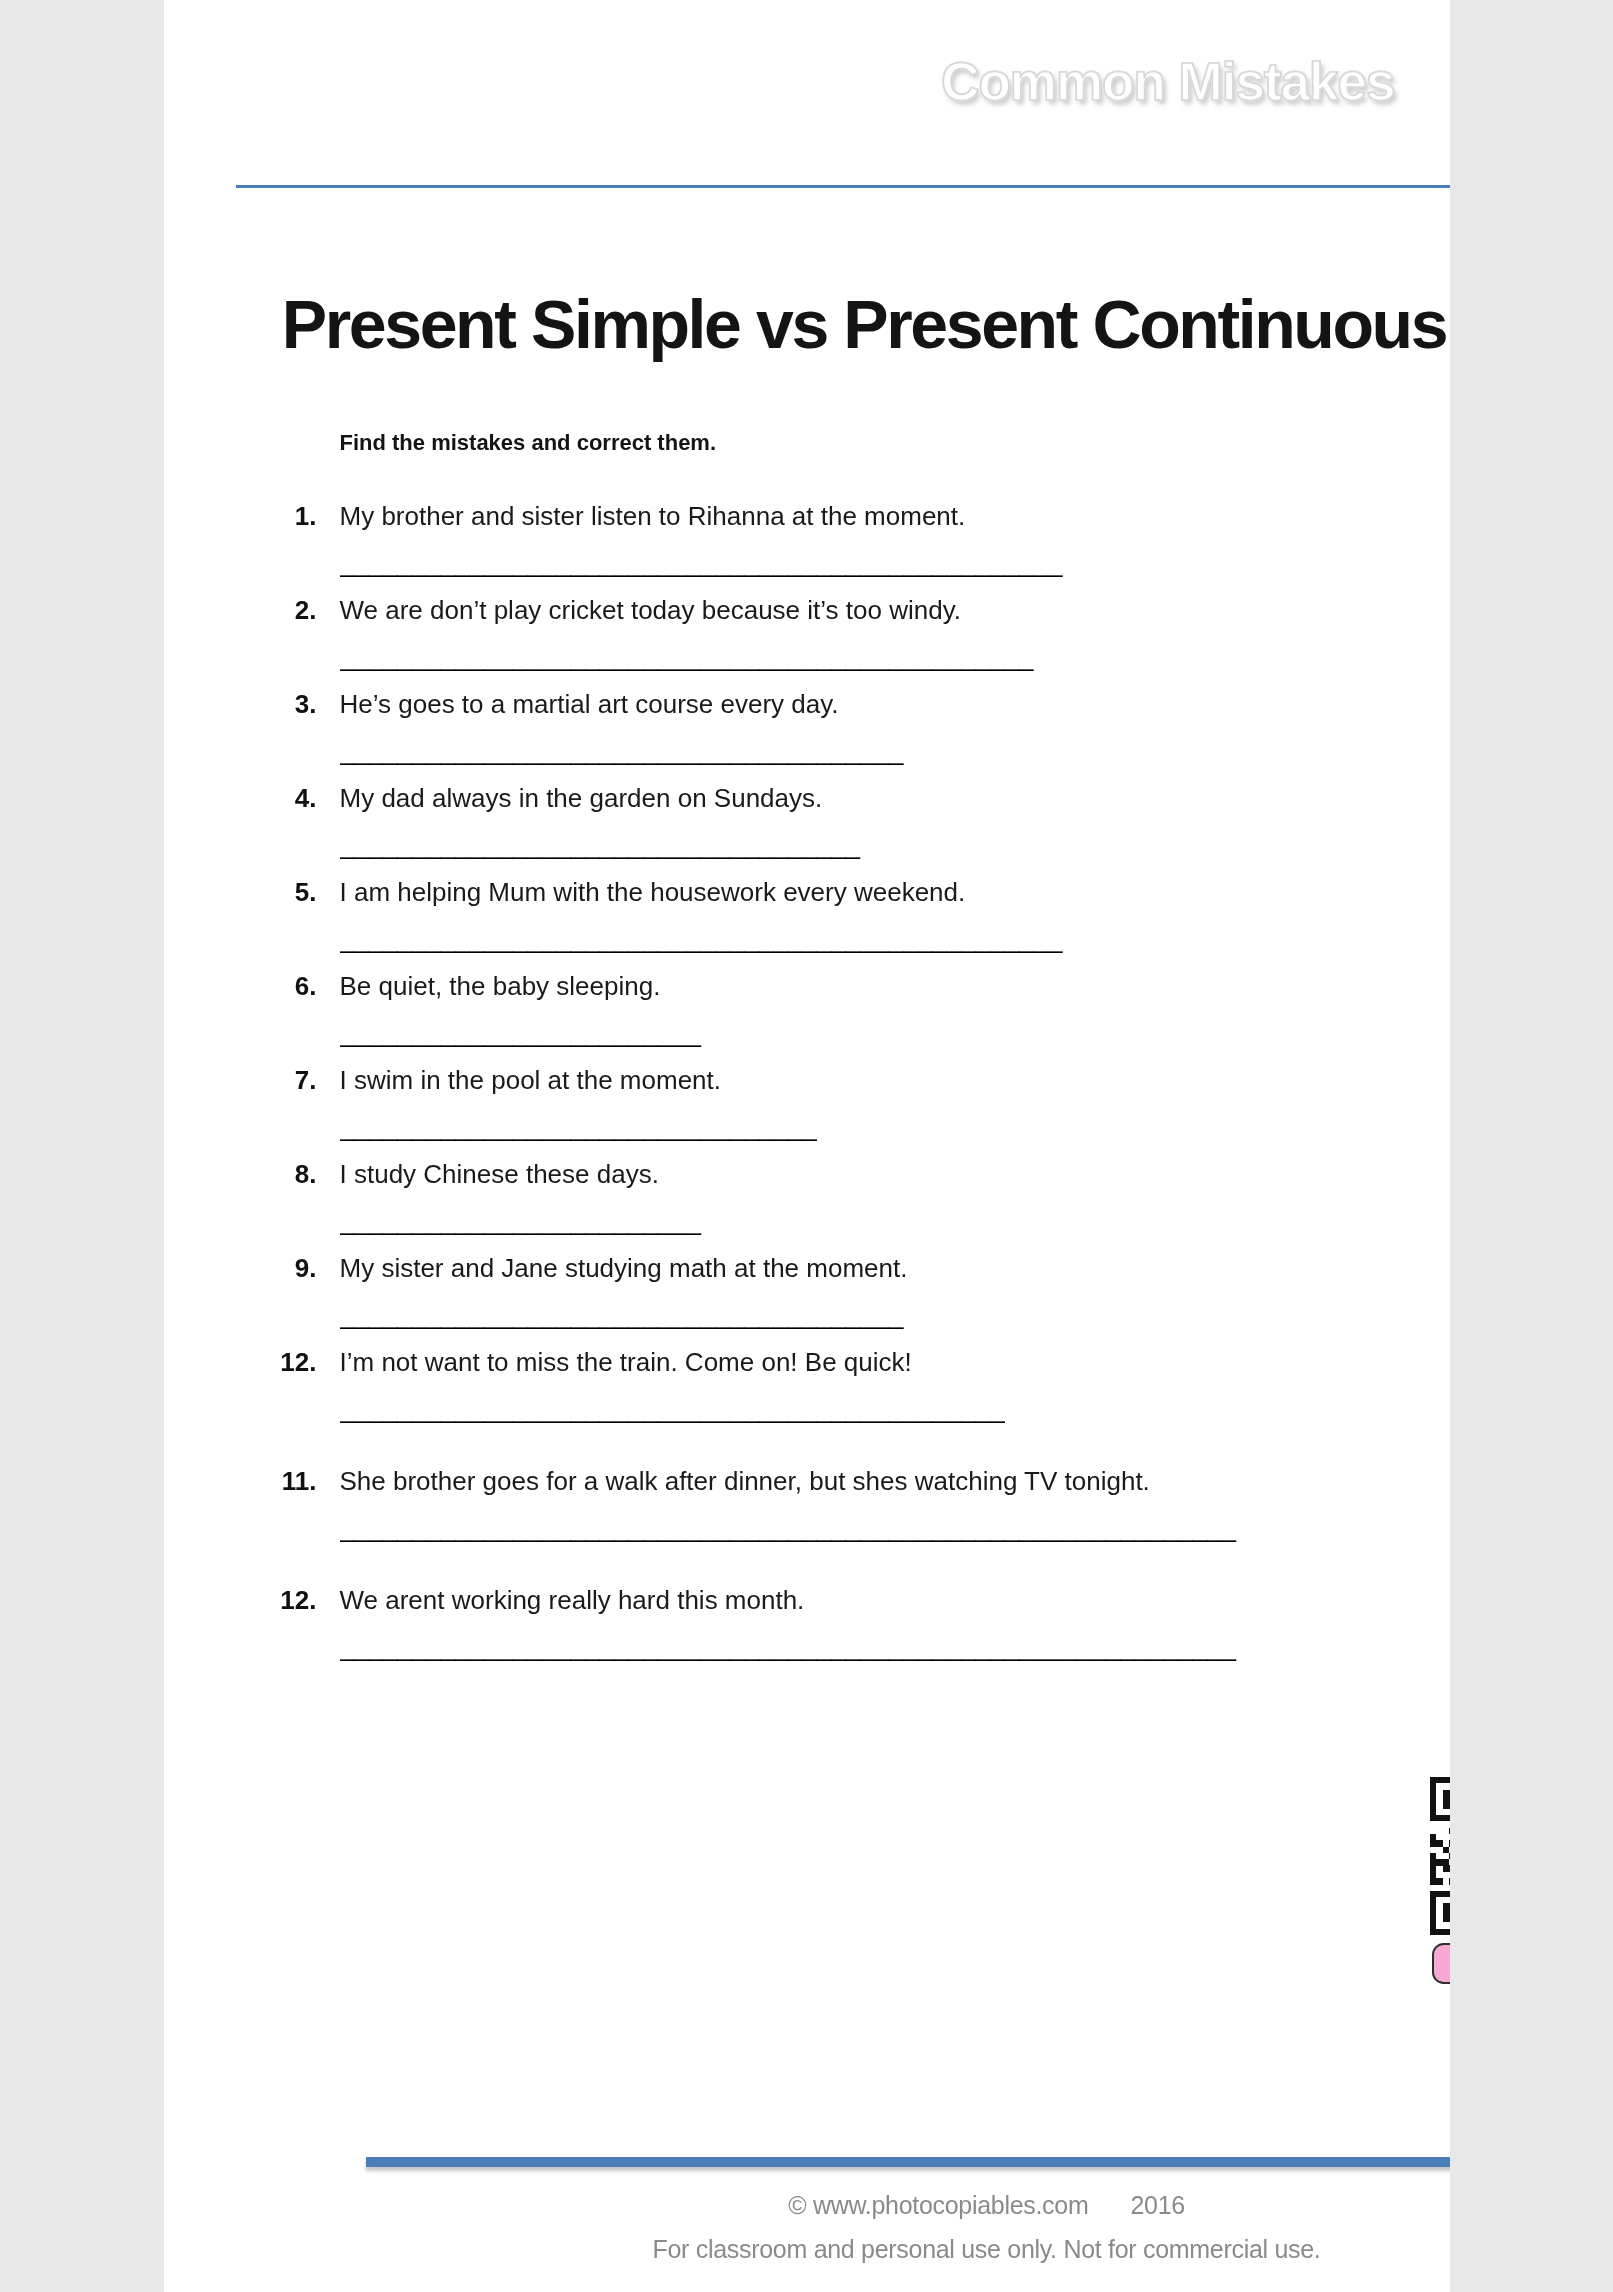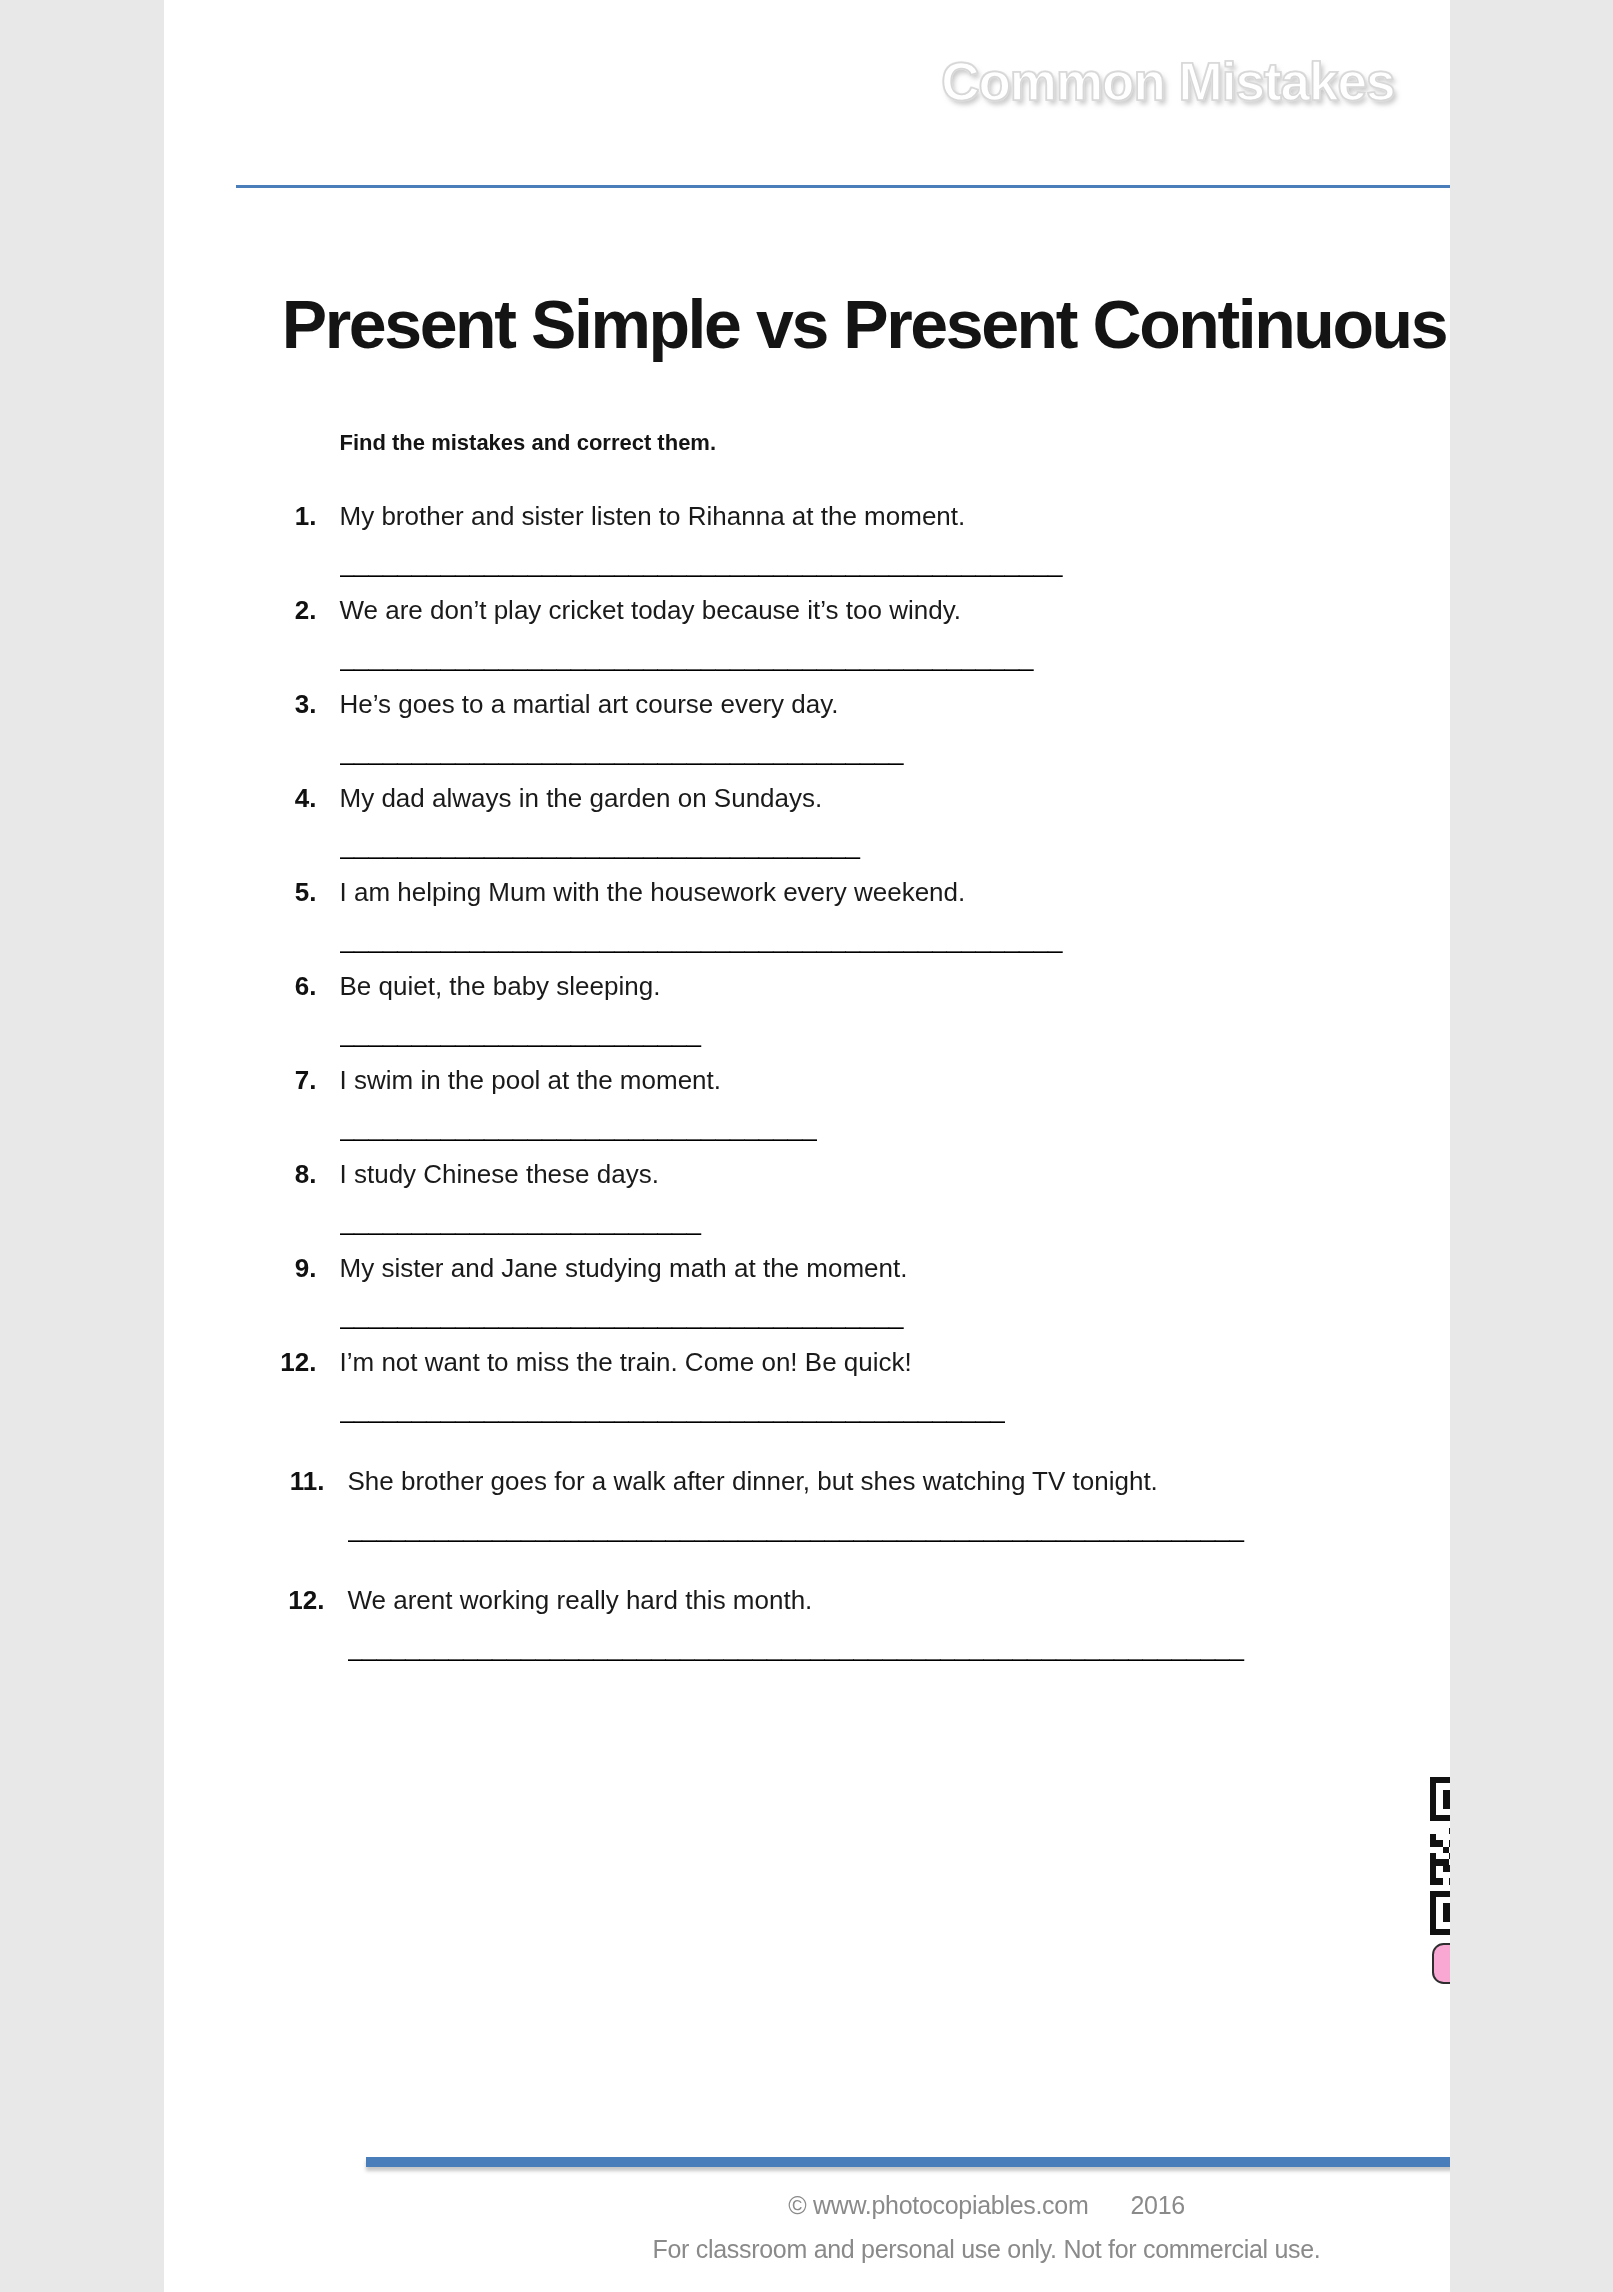--- a/index.html
+++ b/index.html
@@ -20,21 +20,21 @@
     position:absolute;top:285px;left:0;width:100%;box-sizing:border-box;padding-left:115px;
     text-align:center;font-size:68px;font-weight:700;letter-spacing:-2.4px;color:#141414;white-space:nowrap;
   }
   
   .instruction{position:absolute;top:430px;left:176px;font-size:22px;font-weight:700;color:#141414;}
   
   .items{position:absolute;top:493px;left:0;right:0;}
   .item{position:relative;padding-left:176px;font-size:26px;line-height:47px;color:#1a1a1a;}
   .item .num{position:absolute;left:98px;top:0;width:55px;text-align:right;font-weight:700;line-height:47px;color:#111;}
   .item .blank{white-space:nowrap;color:#000;overflow:hidden;}
-  .item:nth-child(11),.item:nth-child(12){margin-top:25px;margin-left:8px;}
+  .item:nth-child(11),.item:nth-child(12){margin-top:25px;}
   
   .qr{position:absolute;top:1777px;left:1266px;width:158px;height:158px;}
   .answer-key-btn{
     position:absolute;top:1943px;left:1268px;width:154px;height:41px;box-sizing:border-box;
     border:2px solid #2e2e2e;border-radius:11.7px;background:#f9a8d4;
     display:flex;align-items:center;justify-content:center;
     font-family:"Liberation Sans","DejaVu Sans",sans-serif;
     font-size:19.5px;font-weight:700;color:#111;cursor:pointer;
   }
   

